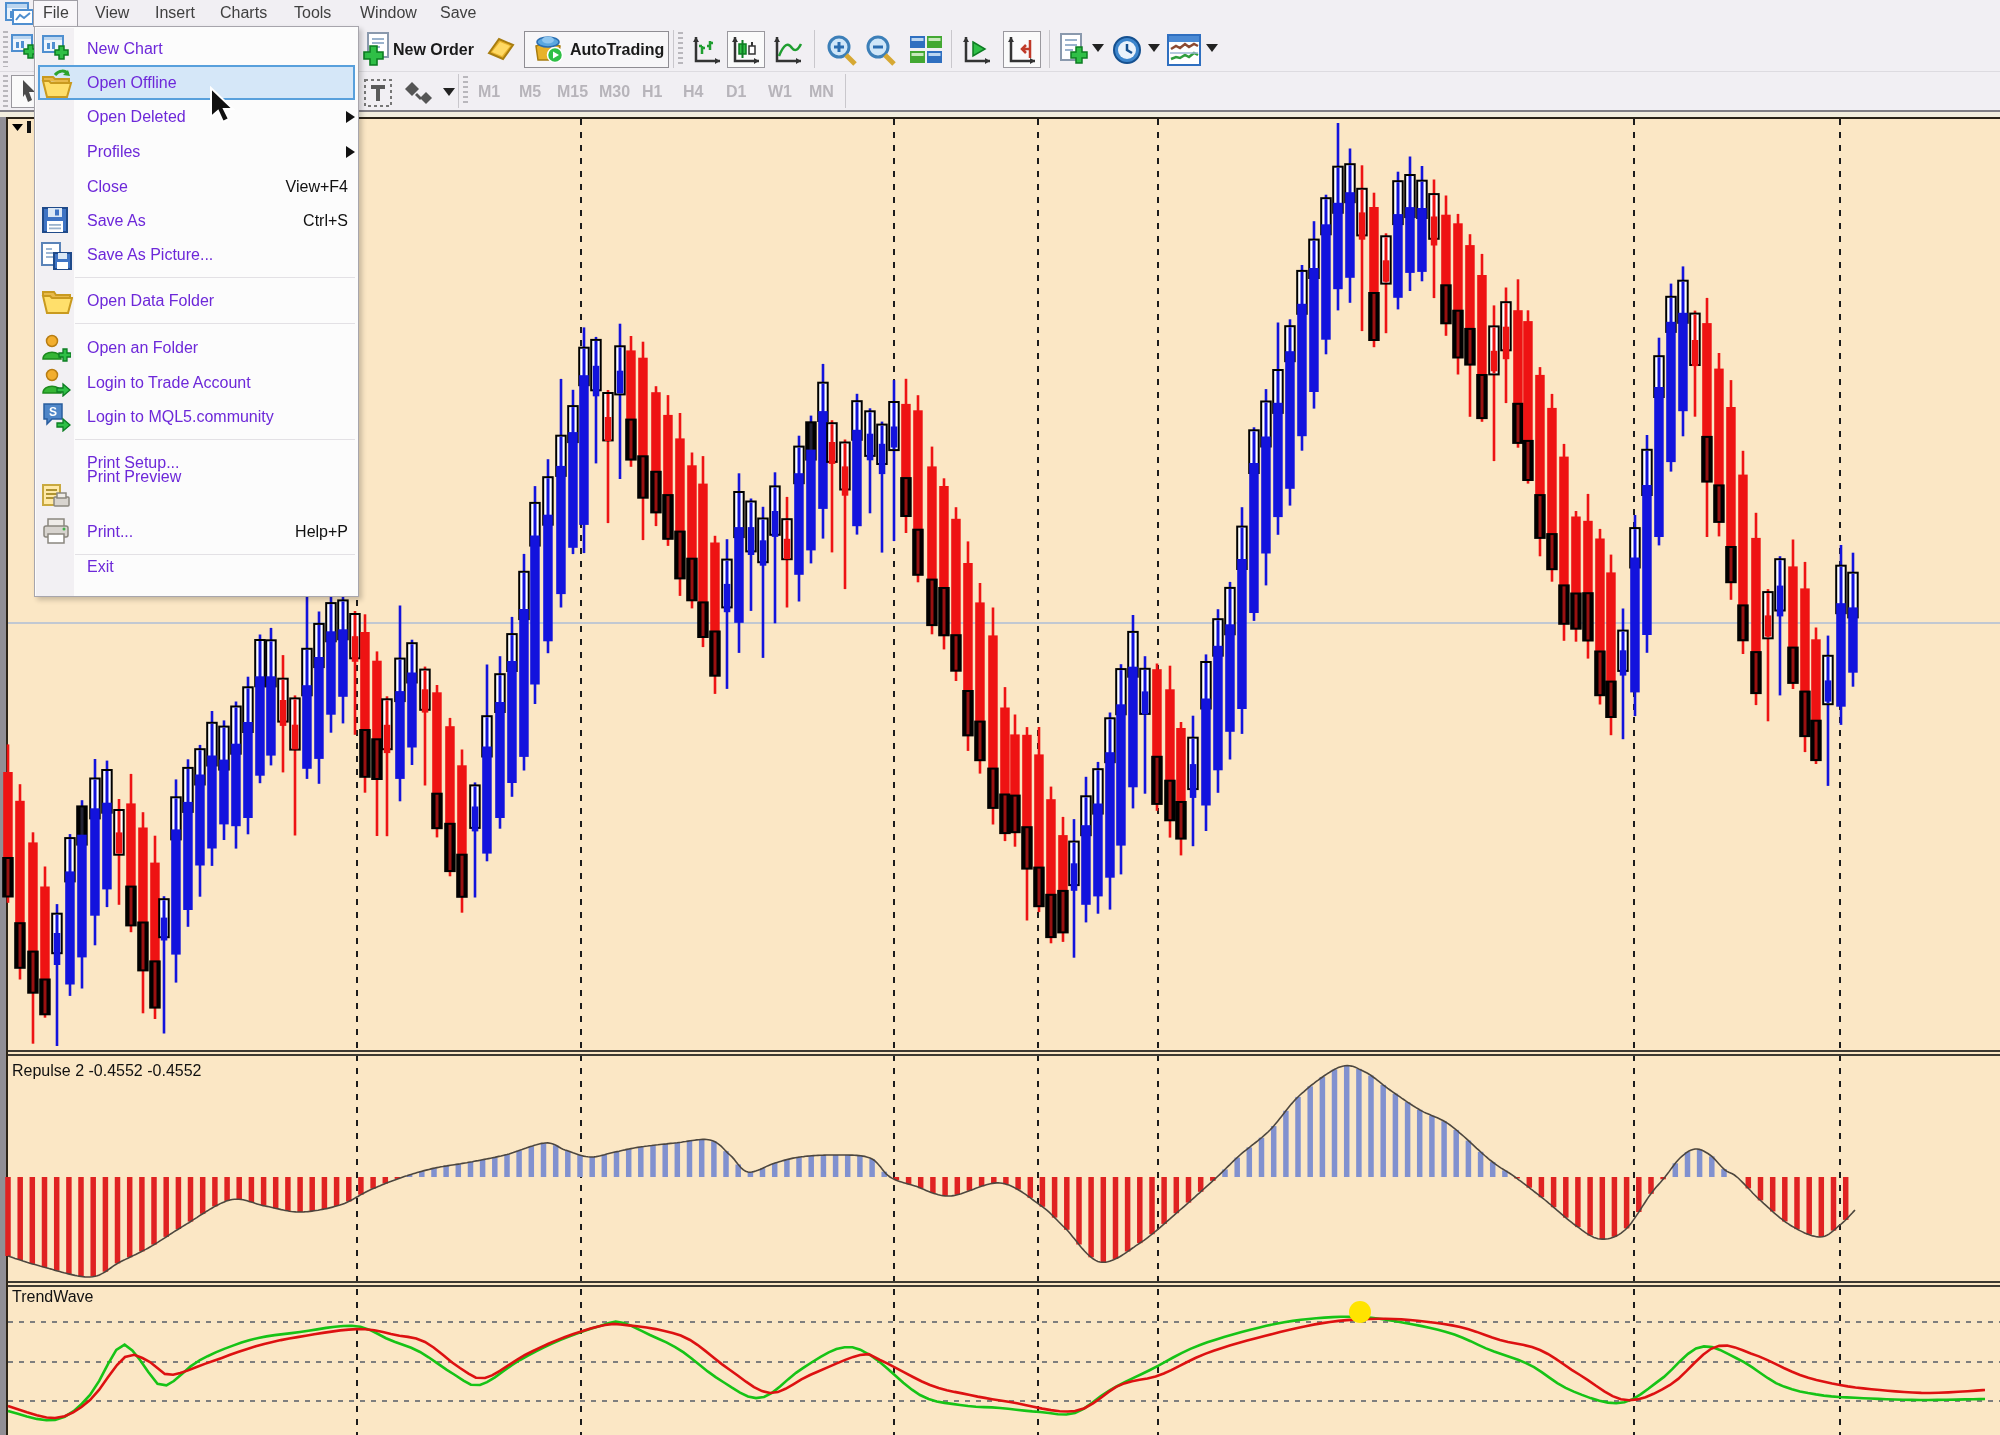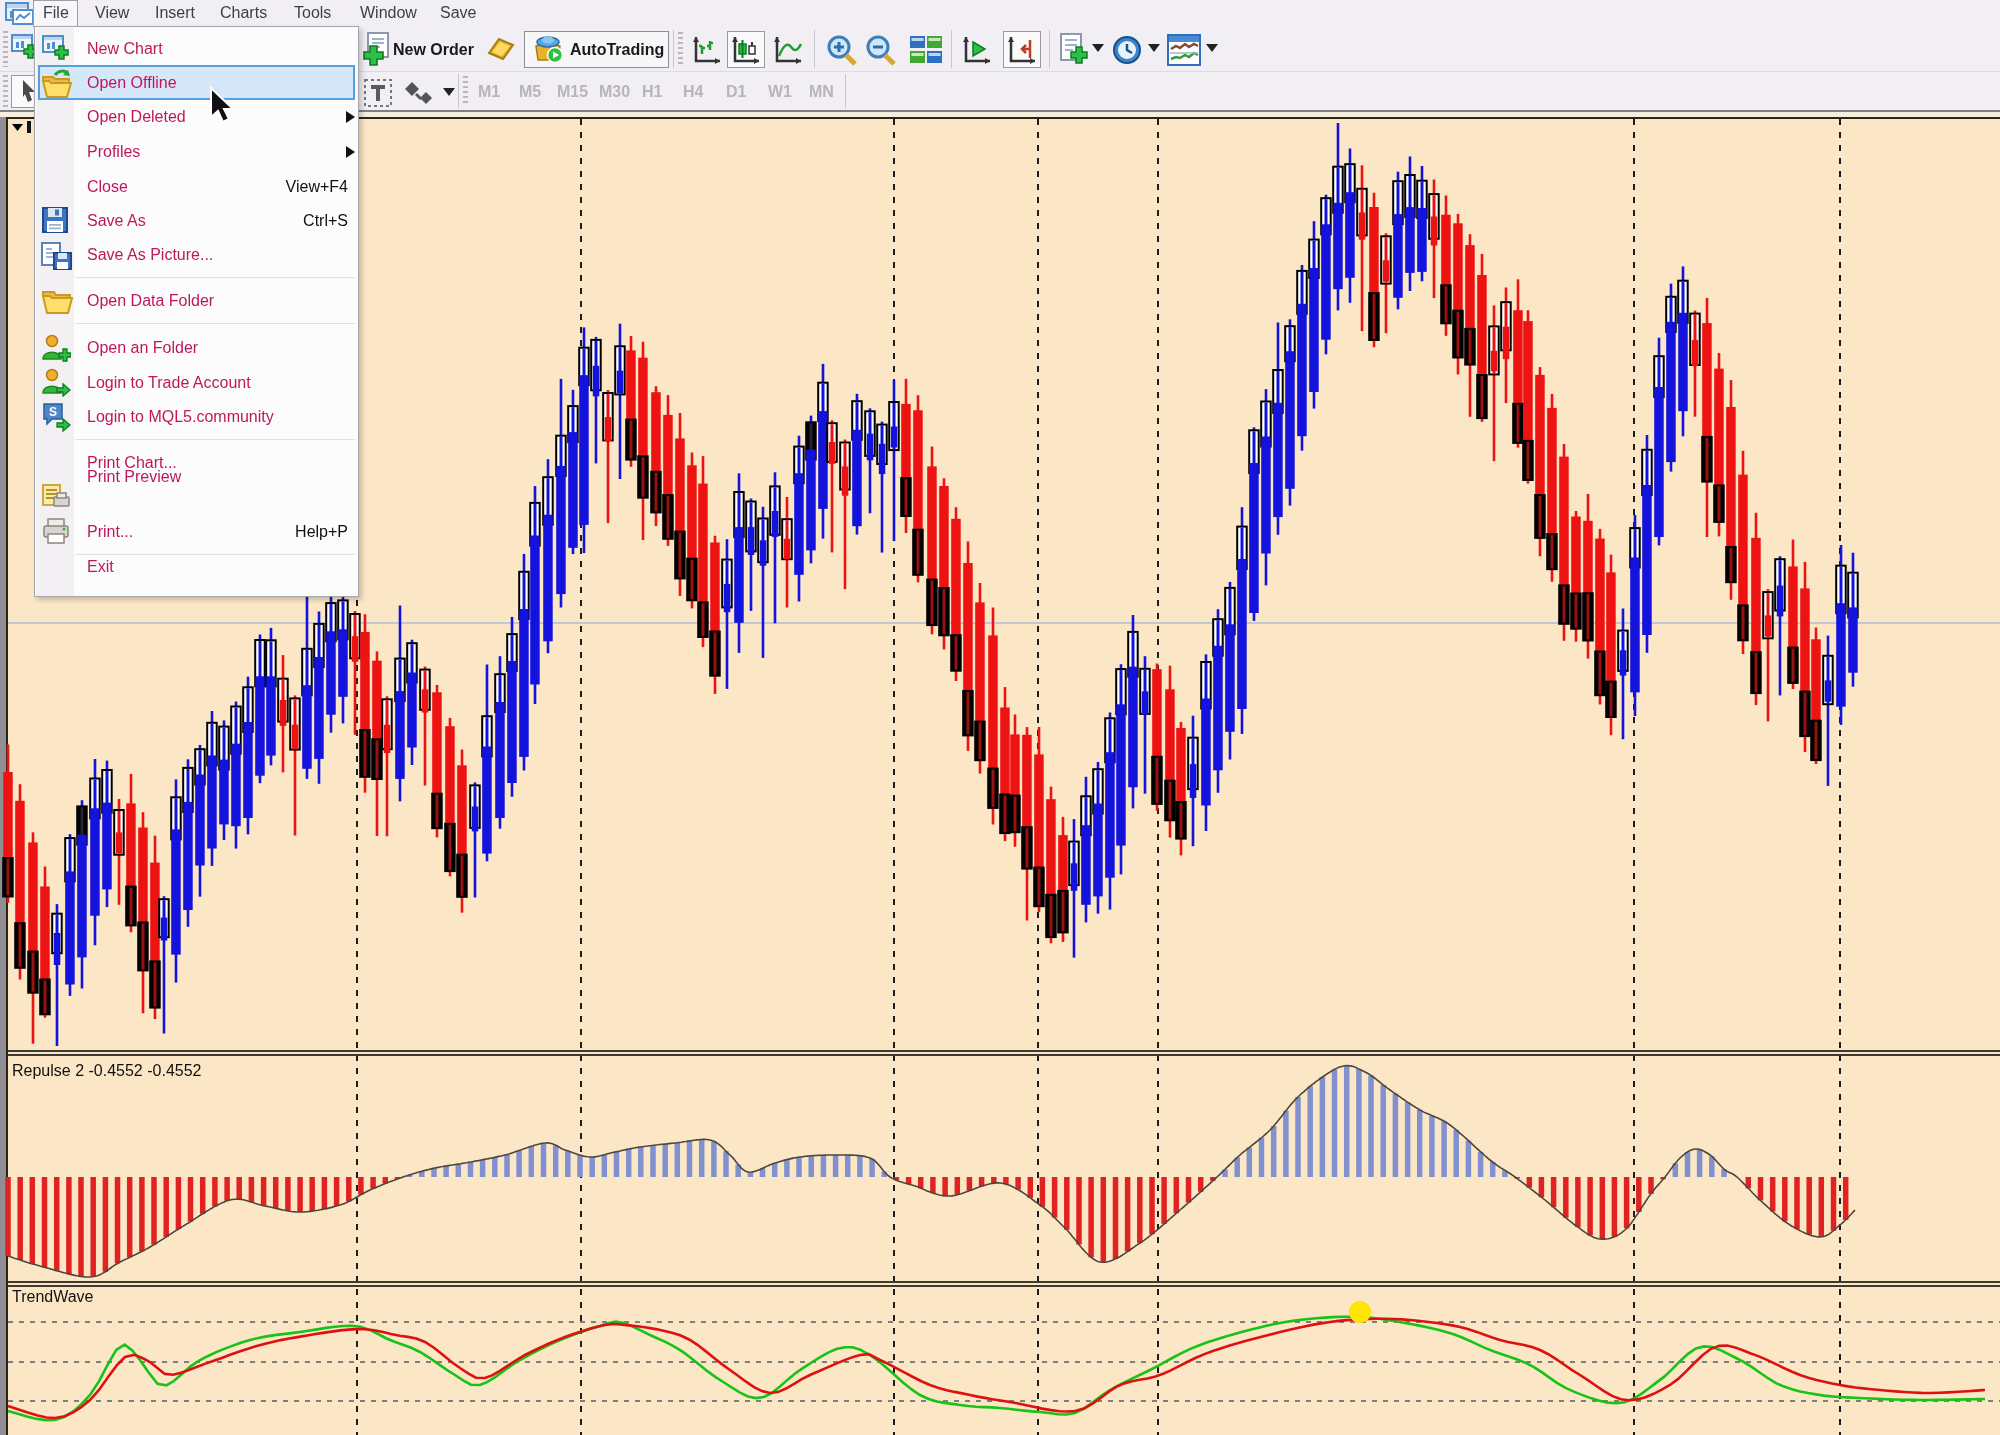--- a/index.html
+++ b/index.html
@@ -2,21 +2,21 @@
 <html><head><meta charset="utf-8"><style>
 *{margin:0;padding:0;box-sizing:border-box}
 html,body{width:2000px;height:1435px;overflow:hidden;background:#fbe7c5;
 font-family:"Liberation Sans",sans-serif;-webkit-font-smoothing:antialiased}
 .abs{position:absolute}
 .mitem{position:absolute;top:0;height:26px;line-height:26px;font-size:16px;color:#404040}
 .tsep{position:absolute;width:1px;background:#c9c7cc}
 .grip{position:absolute;width:5px;background:repeating-linear-gradient(to bottom,#b9b7bc 0,#b9b7bc 2px,#f1eff3 2px,#f1eff3 5px)}
 .tbtxt{position:absolute;font-size:16px;font-weight:bold;color:#1a1a1a}
 .tf{position:absolute;font-size:16px;font-weight:bold;color:#b7b4ba}
-.mi{position:absolute;left:52px;width:260px;font-size:16px;color:#be185d;line-height:20px;white-space:nowrap}
+.mi{position:absolute;left:52px;width:260px;font-size:16px;color:#6d28d9;line-height:20px;white-space:nowrap}
 .msc{position:absolute;right:10px;font-size:16px;color:#111;line-height:20px;text-align:right}
 .msep{position:absolute;left:40px;width:280px;height:1px;background:#e3e1e5}
 .marr{position:absolute;left:311px;width:0;height:0;border-left:9px solid #111;border-top:6px solid transparent;border-bottom:6px solid transparent}
 </style></head><body>
 
 <svg xmlns="http://www.w3.org/2000/svg" width="2000" height="1435" style="position:absolute;left:0;top:0">
 <rect x="0" y="110" width="2000" height="1325" fill="#918f95"></rect>
 <rect x="0" y="112" width="2000" height="5" fill="#f3eedd"></rect>
 <rect x="6" y="117" width="1994" height="1318" fill="#2c2416"></rect>
 <rect x="8" y="119" width="1992" height="1316" fill="#fbe7c5"></rect>
@@ -1025,21 +1025,21 @@
         <circle cx="11" cy="8" r="5.5" fill="#f2ae2e" stroke="#b87d12" stroke-width="1.5"></circle>
         <path d="M2 26 C2 17 20 17 20 26 Z" fill="#35b535" stroke="#1d8a1d" stroke-width="1.5"></path>
         <path d="M16 21 h6 v-4 l7 6 -7 6 v-4 h-6 z" fill="#2fbf46" stroke="#0d7d22" stroke-width="1.3"></path>
       </svg></div>
 <div class="mi" style="top:380px">Login to MQL5.community</div>
 <div class="abs" style="left:6px;top:375px"><svg width="30" height="30" viewBox="0 0 30 30">
         <path d="M3 2 h18 v15 h-10 l-5 5 v-5 h-3 z" fill="#4f86c8" stroke="#2a5d9e" stroke-width="1.5"></path>
         <text x="8" y="14" font-family="Liberation Sans" font-size="12" font-weight="bold" fill="#fff">S</text>
         <path d="M16 21 h6 v-4 l7 6 -7 6 v-4 h-6 z" fill="#2fbf46" stroke="#0d7d22" stroke-width="1.3"></path>
       </svg></div>
-<div class="mi" style="top:426px">Print Chart...</div>
+<div class="mi" style="top:426px">Print Setup...</div>
 <div class="mi" style="top:440px">Print Preview</div>
 <div class="abs" style="left:6px;top:456px"><svg width="30" height="28" viewBox="0 0 30 28">
         <rect x="2" y="2" width="17" height="20" fill="#ffe9a8" stroke="#c9a93f" stroke-width="2"></rect>
         <path d="M5 7 h11 M5 11 h11 M5 15 h8" stroke="#b09432" stroke-width="2"></path>
         <rect x="13" y="14" width="15" height="9" rx="1" fill="#d8d4cf" stroke="#8a867f" stroke-width="1.5"></rect>
         <rect x="16" y="10" width="9" height="5" fill="#efece8" stroke="#8a867f" stroke-width="1.5"></rect>
       </svg></div>
 <div class="mi" style="top:495px">Print...</div>
 <div class="msc" style="top:495px">Help+P</div>
 <div class="abs" style="left:6px;top:490px"><svg width="30" height="28" viewBox="0 0 30 28">

